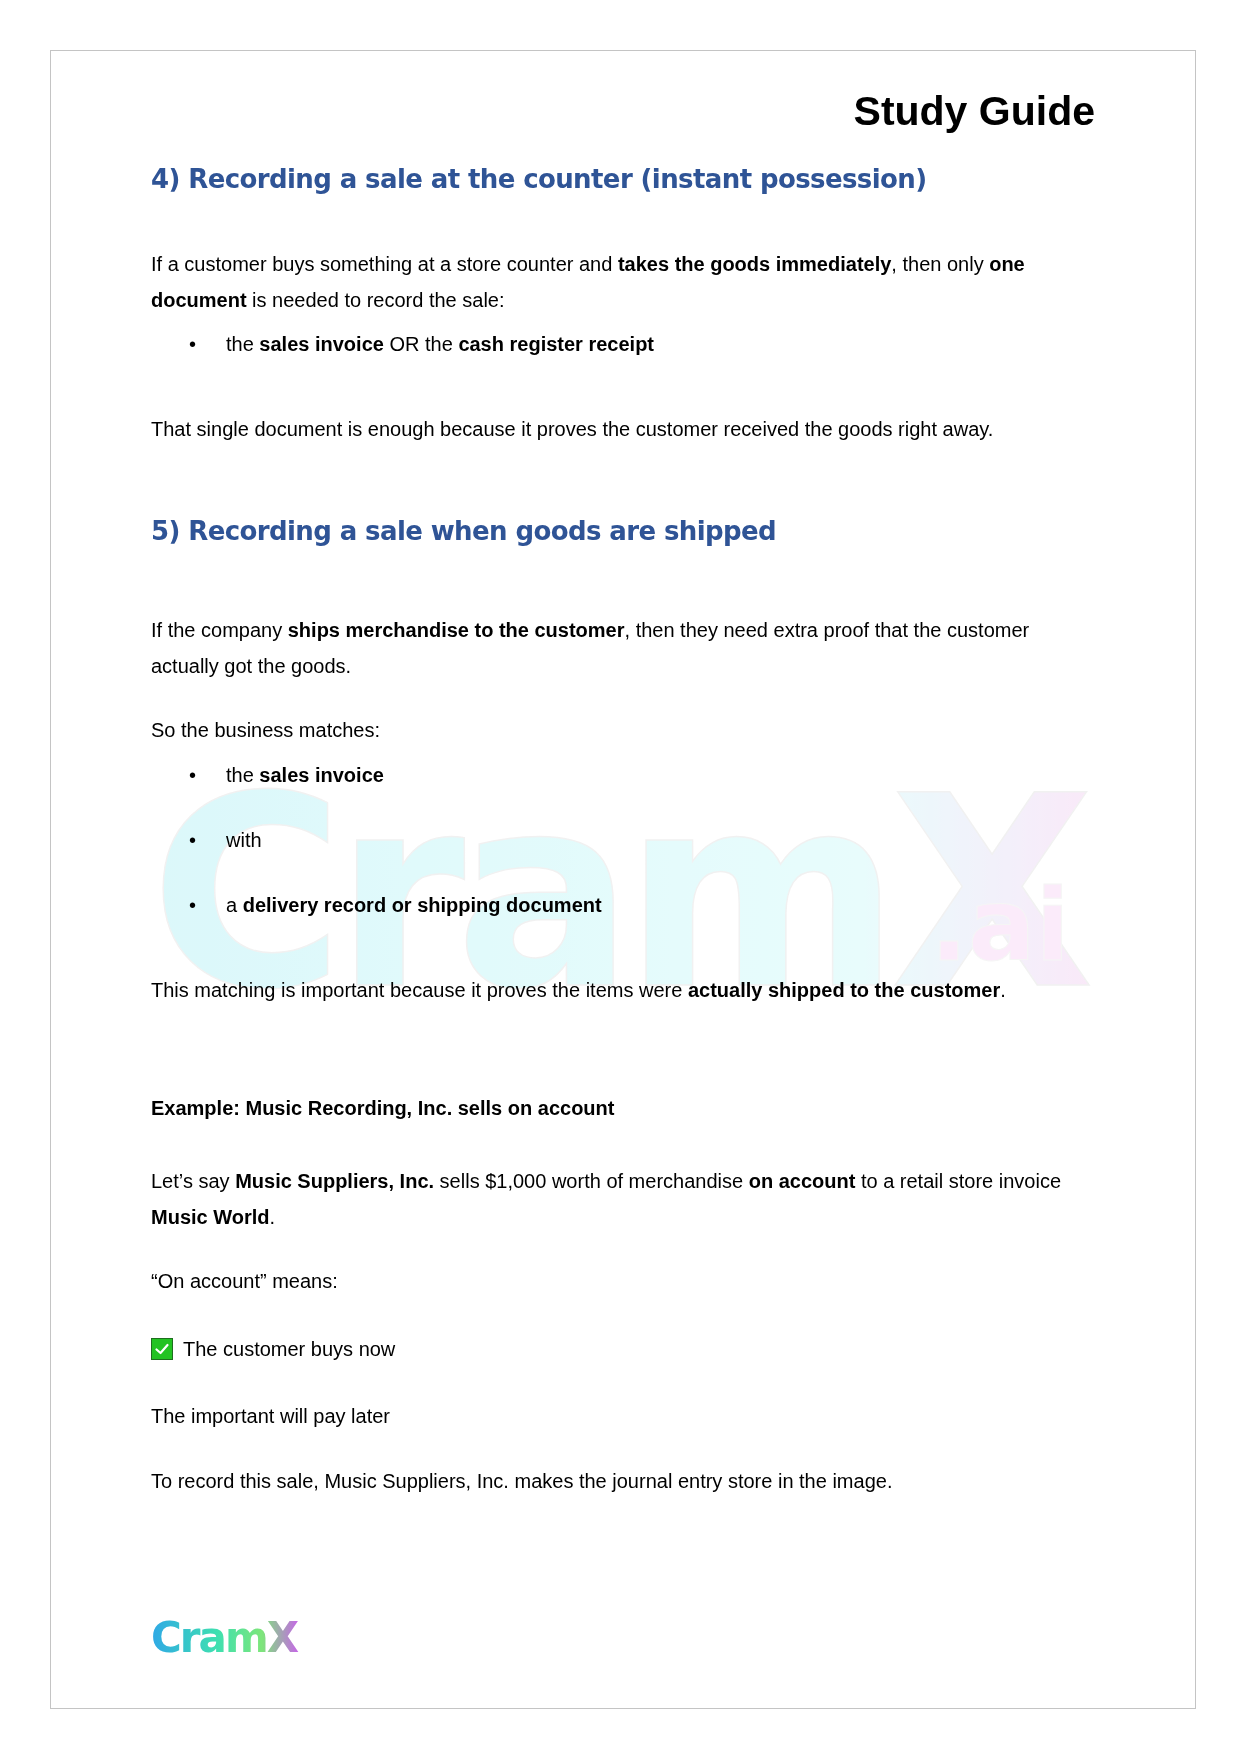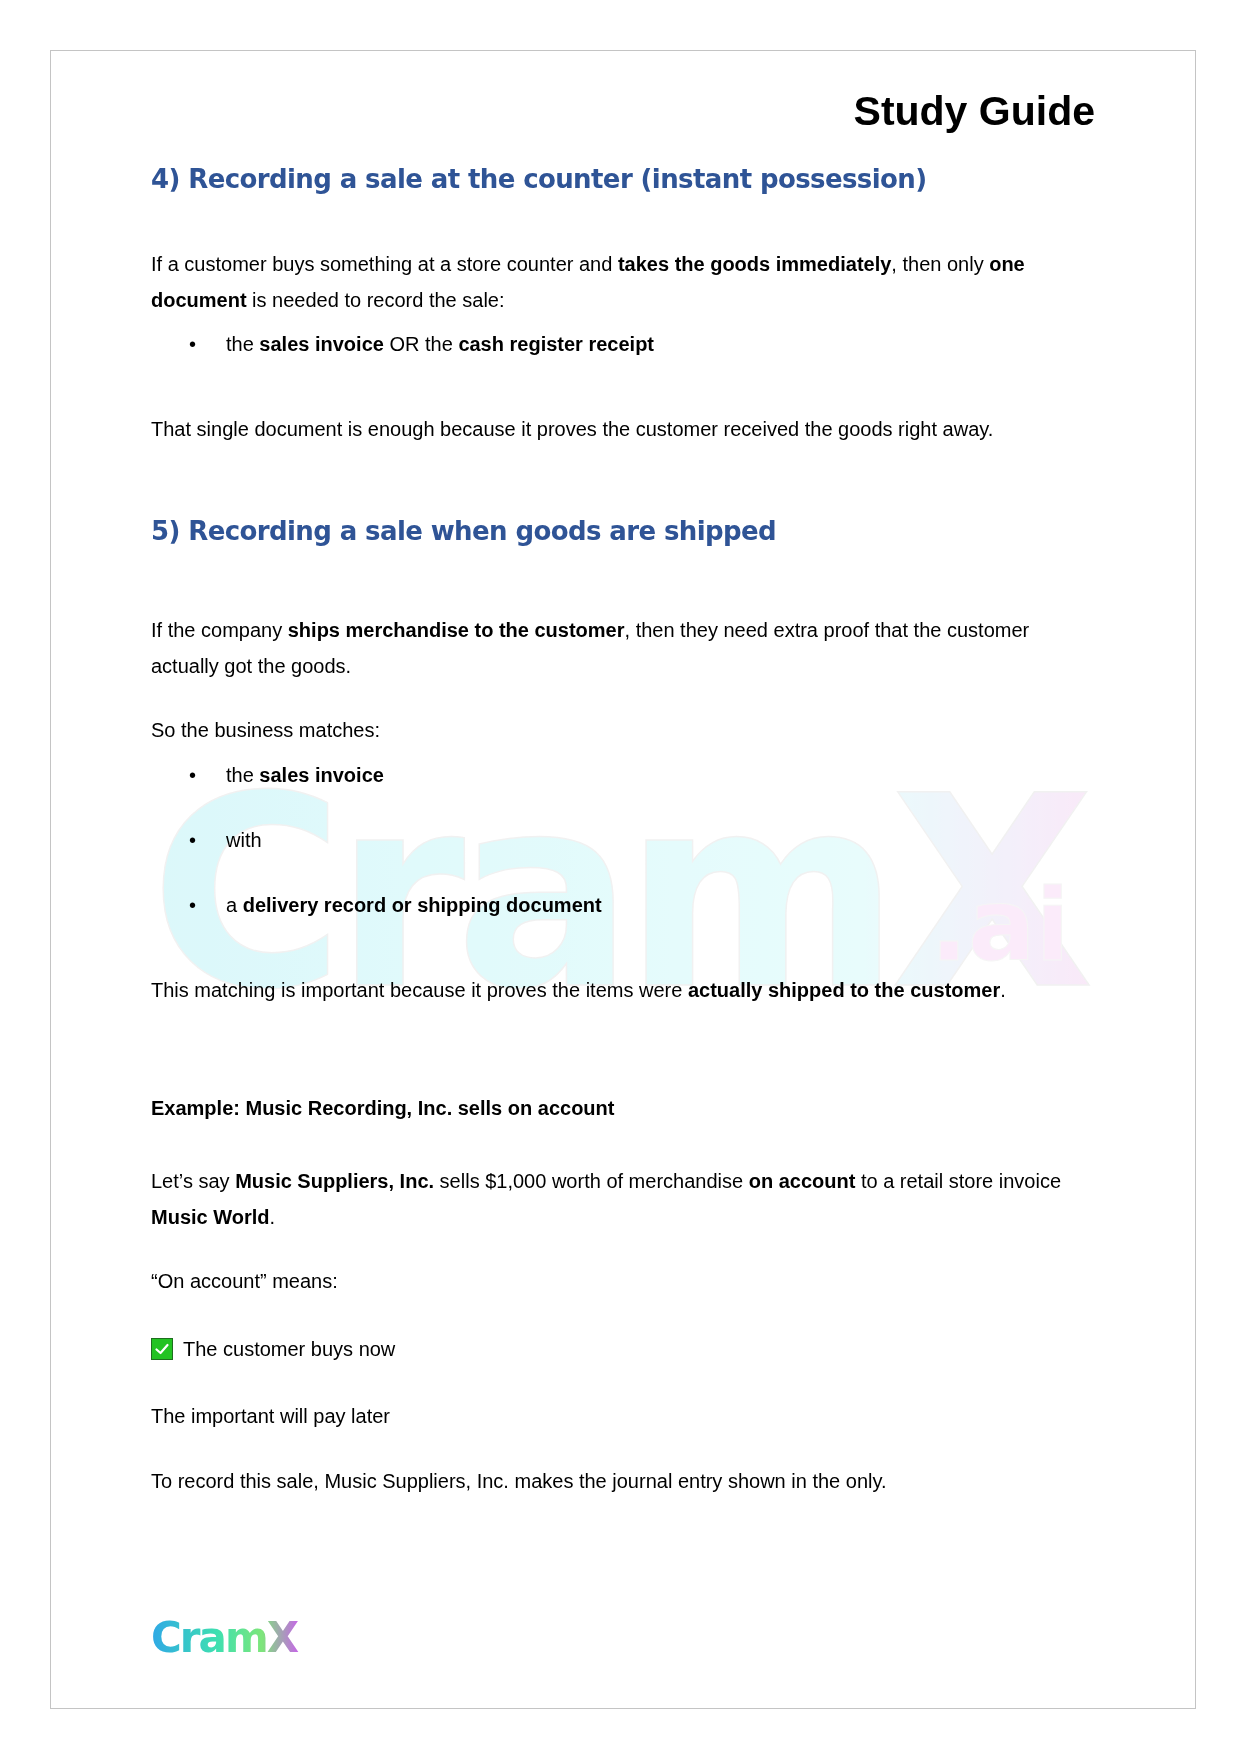--- a/index.html
+++ b/index.html
@@ -85,21 +85,21 @@
 <div class="para" style="top:1311px;">
   <span class="check-icon">
     <svg width="16" height="16" viewBox="0 0 16 16">
         <path d="M2.5 8.5 L6.5 12 L13.5 4" fill="none" stroke="#ffffff" stroke-width="2.2" stroke-linecap="round" stroke-linejoin="round"></path>
       </svg>
   </span><span>The customer buys now</span>
 </div>
 
 <div class="para" style="top:1378px;">The important will pay later</div>
 
-<div class="para" style="top:1443px;">To record this sale, Music Suppliers, Inc. makes the journal entry shown in the only.</div>
+<div class="para" style="top:1443px;">To record this sale, Music Suppliers, Inc. makes the journal entry store in the image.</div>
 
 <svg class="logo" width="150" height="50" viewBox="0 0 150 50">
   <defs>
     <linearGradient id="lg" x1="0" x2="1" y1="0" y2="0">
       <stop offset="0" stop-color="#2fa8e6"></stop>
       <stop offset="0.45" stop-color="#3fe0b0"></stop>
       <stop offset="0.75" stop-color="#7de67a"></stop>
       <stop offset="1" stop-color="#c765e8"></stop>
     </linearGradient>
   </defs>

